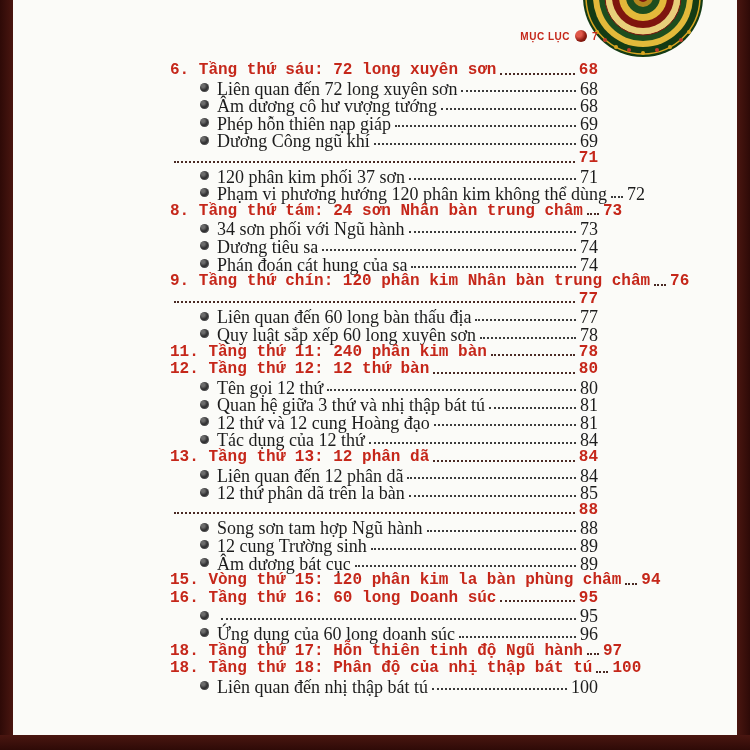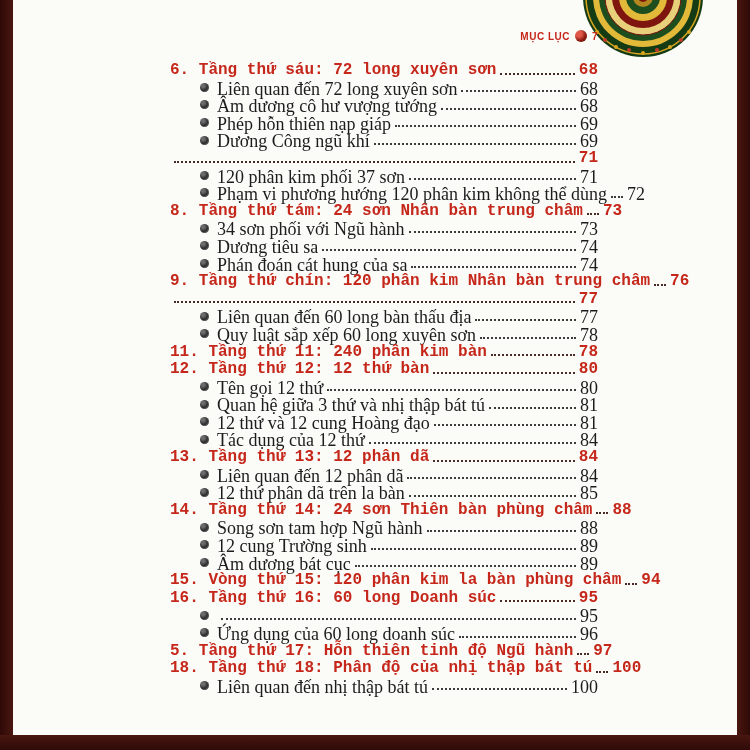--- a/index.html
+++ b/index.html
@@ -235,21 +235,20 @@
       <span class="leader"></span>
       <span class="page">84</span>
     </div>
     <div class="row sub">
       <span class="bullet"></span>
       <span class="label">12 thứ phân dã trên la bàn</span>
       <span class="leader"></span>
       <span class="page">85</span>
     </div>
     <div class="row chapter">
-      <span class="label">14. Tầng thứ 14: 24 sơn Thiên bàn phùng châm</span>
       <span class="leader"></span>
       <span class="page">88</span>
     </div>
     <div class="row sub">
       <span class="bullet"></span>
       <span class="label">Song sơn tam hợp Ngũ hành</span>
       <span class="leader"></span>
       <span class="page">88</span>
     </div>
     <div class="row sub">
@@ -279,21 +278,21 @@
       <span class="leader"></span>
       <span class="page">95</span>
     </div>
     <div class="row sub">
       <span class="bullet"></span>
       <span class="label">Ứng dụng của 60 long doanh súc</span>
       <span class="leader"></span>
       <span class="page">96</span>
     </div>
     <div class="row chapter">
-      <span class="label">5. Tầng thứ 17: Hỗn thiên tinh độ Ngũ hành</span>
+      <span class="label">18. Tầng thứ 17: Hỗn thiên tinh độ Ngũ hành</span>
       <span class="leader"></span>
       <span class="page">97</span>
     </div>
     <div class="row chapter">
       <span class="label">18. Tầng thứ 18: Phân độ của nhị thập bát tú</span>
       <span class="leader"></span>
       <span class="page">100</span>
     </div>
     <div class="row sub">
       <span class="bullet"></span>

